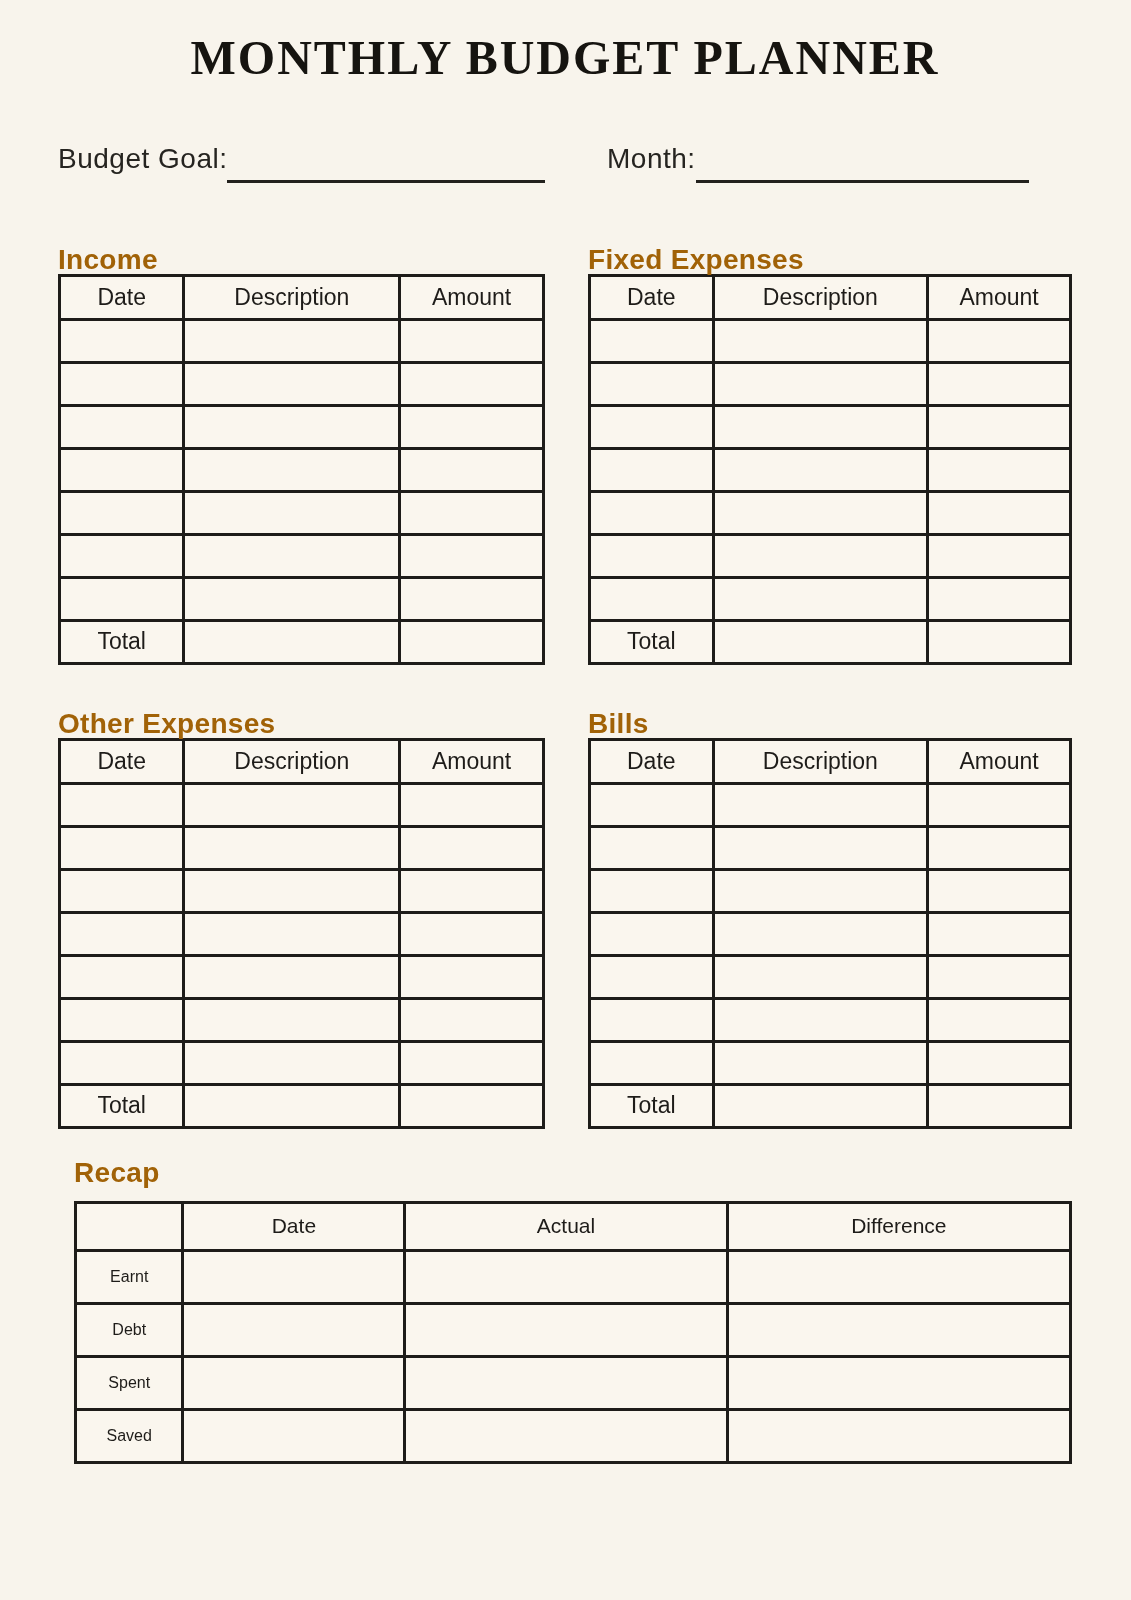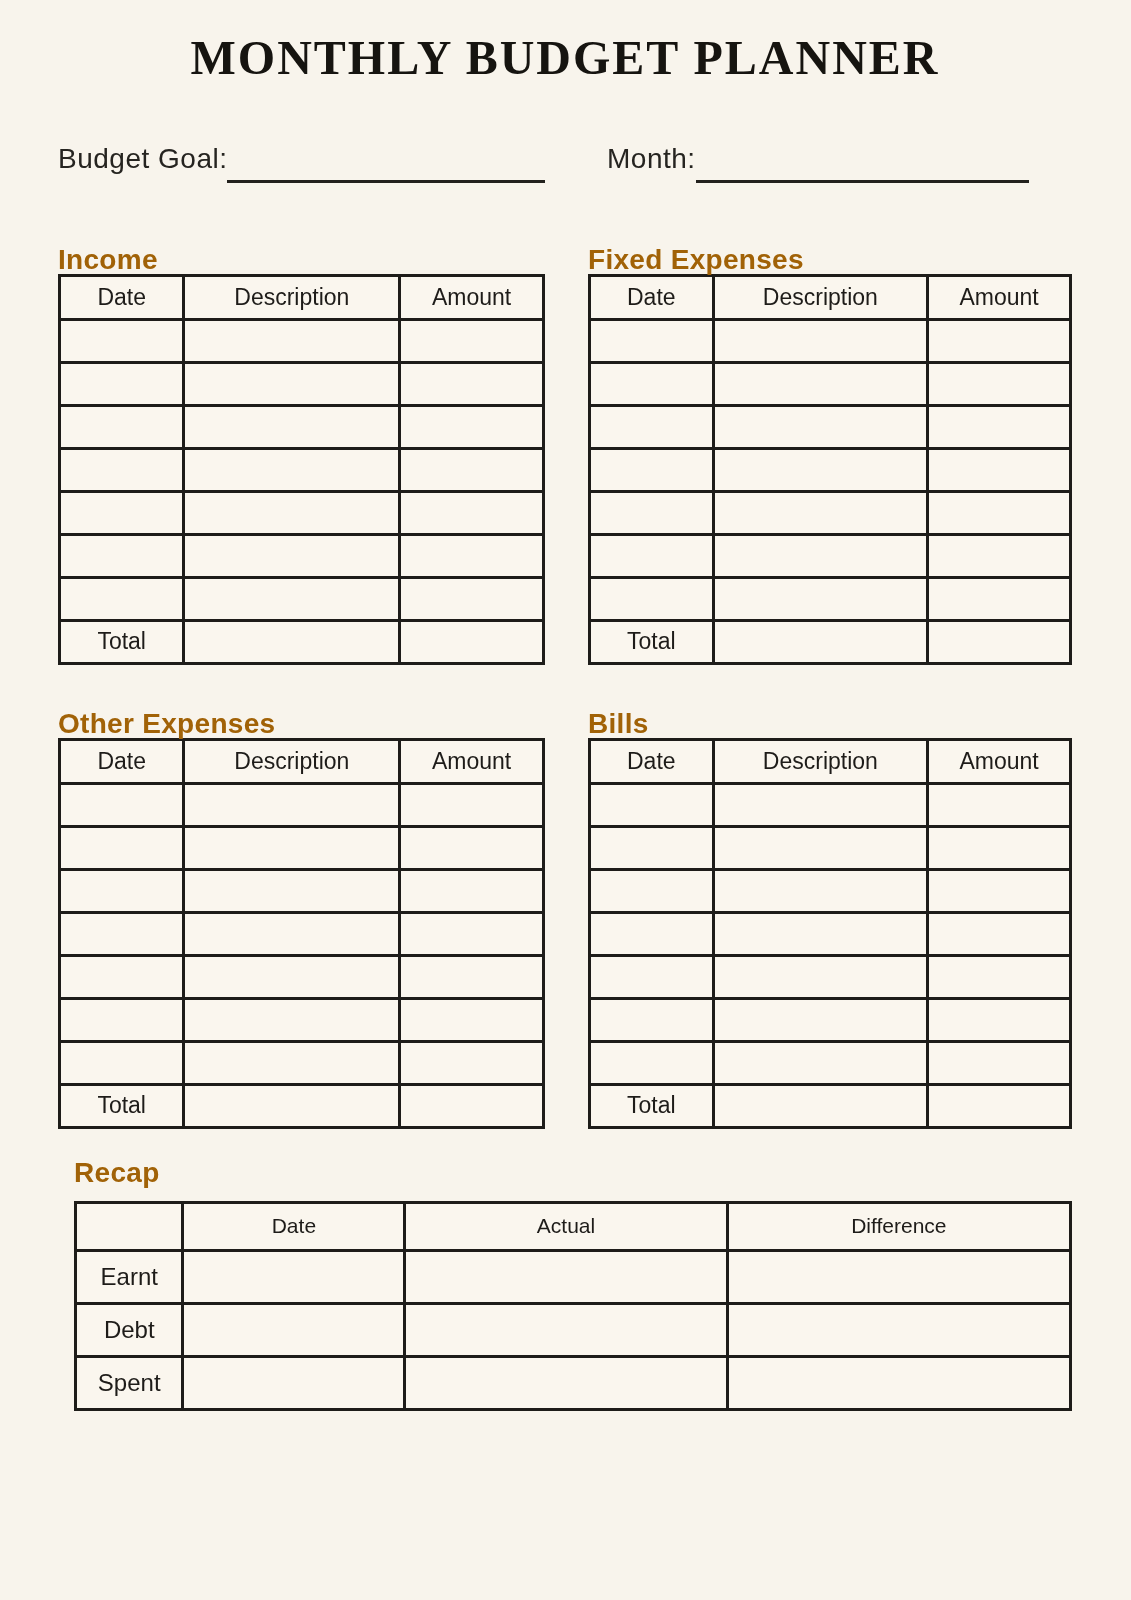--- a/index.html
+++ b/index.html
@@ -83,21 +83,21 @@
   .small-table th, .small-table td { font-size: 23px; }
   .small-table col:nth-child(1) { width: 25.7%; }
   .small-table col:nth-child(2) { width: 44.6%; }
   .small-table col:nth-child(3) { width: 29.7%; }
   .small-table thead tr { height: 44px; }
   .small-table tbody tr { height: 43px; }
 
   .recap-section { margin-top: 30px; padding-left: 16px; }
   .recap-table { margin-top: 14px; }
   .recap-table th { font-size: 21px; }
-  .recap-table td, .recap-table tbody th { font-size: 24px; }
+  .recap-table td, .recap-table tbody th { font-size: 16px; }
   .recap-table col:nth-child(1) { width: 10.8%; }
   .recap-table col:nth-child(2) { width: 22.3%; }
   .recap-table col:nth-child(3) { width: 32.4%; }
   .recap-table col:nth-child(4) { width: 34.5%; }
   .recap-table thead tr { height: 48px; }
   .recap-table tbody tr { height: 53px; }
 </style>
 </head>
 <body>
 
@@ -385,15 +385,21 @@
           <td></td>
           <td></td>
           <td></td>
         </tr>
         <tr>
           <td>Spent</td>
           <td></td>
           <td></td>
           <td></td>
         </tr>
+        <tr>
+          <td>Saved</td>
+          <td></td>
+          <td></td>
+          <td></td>
+        </tr>
       </tbody>
     </table>
 </section>
 
 </body></html>

